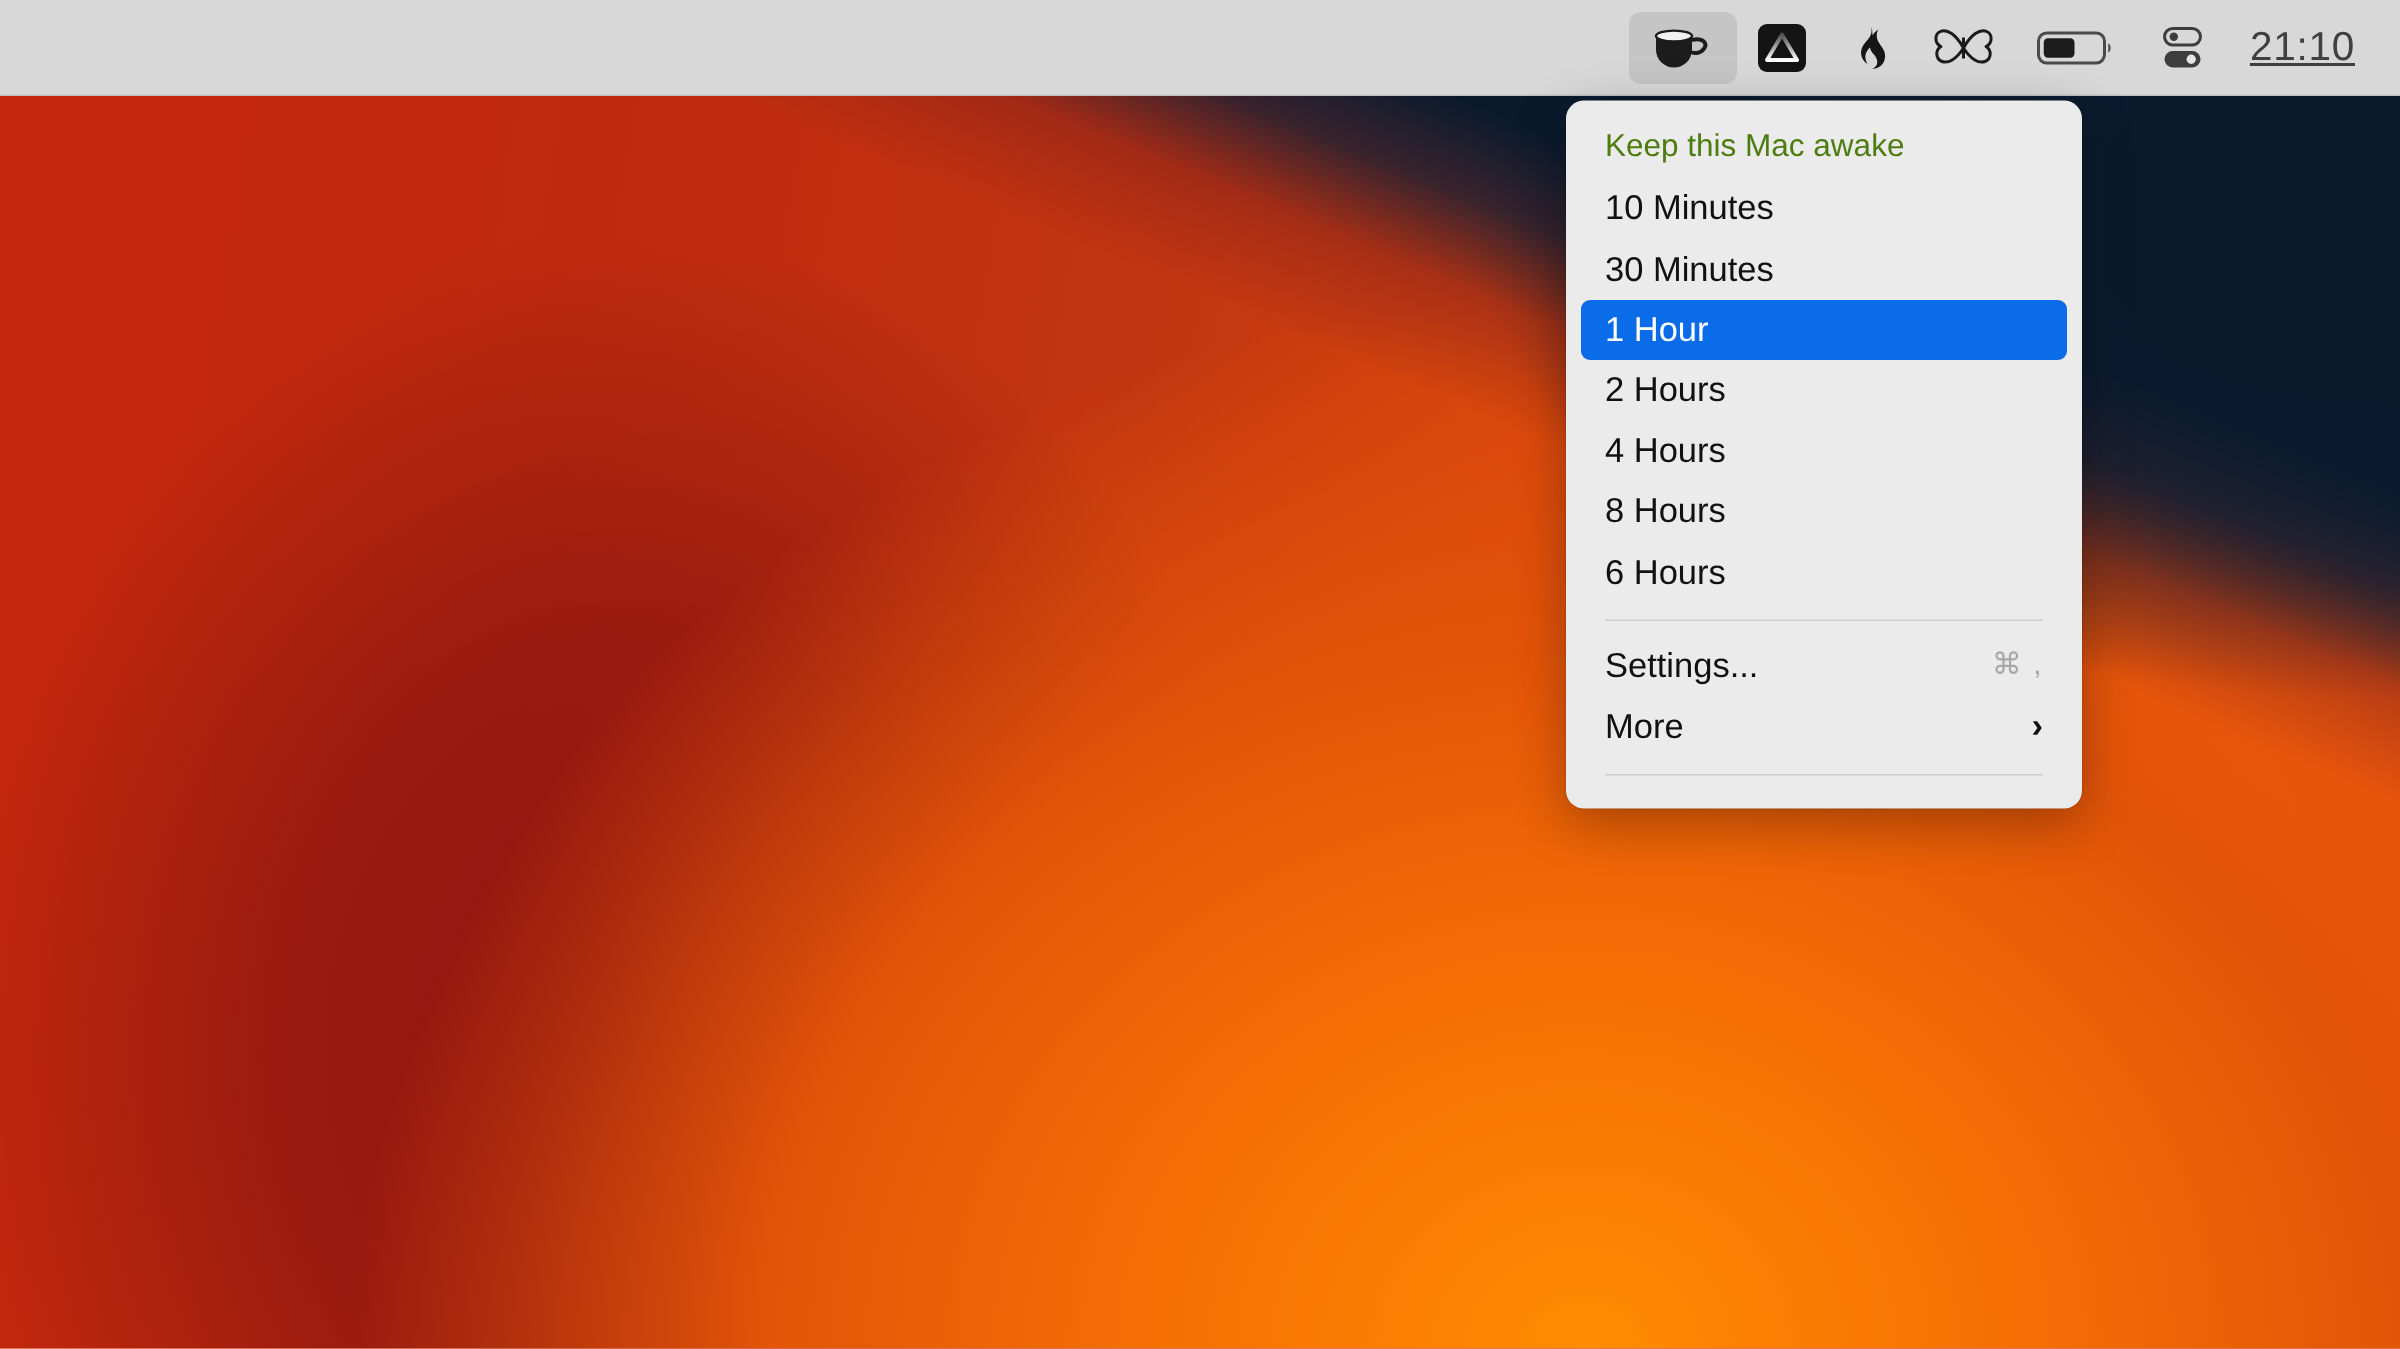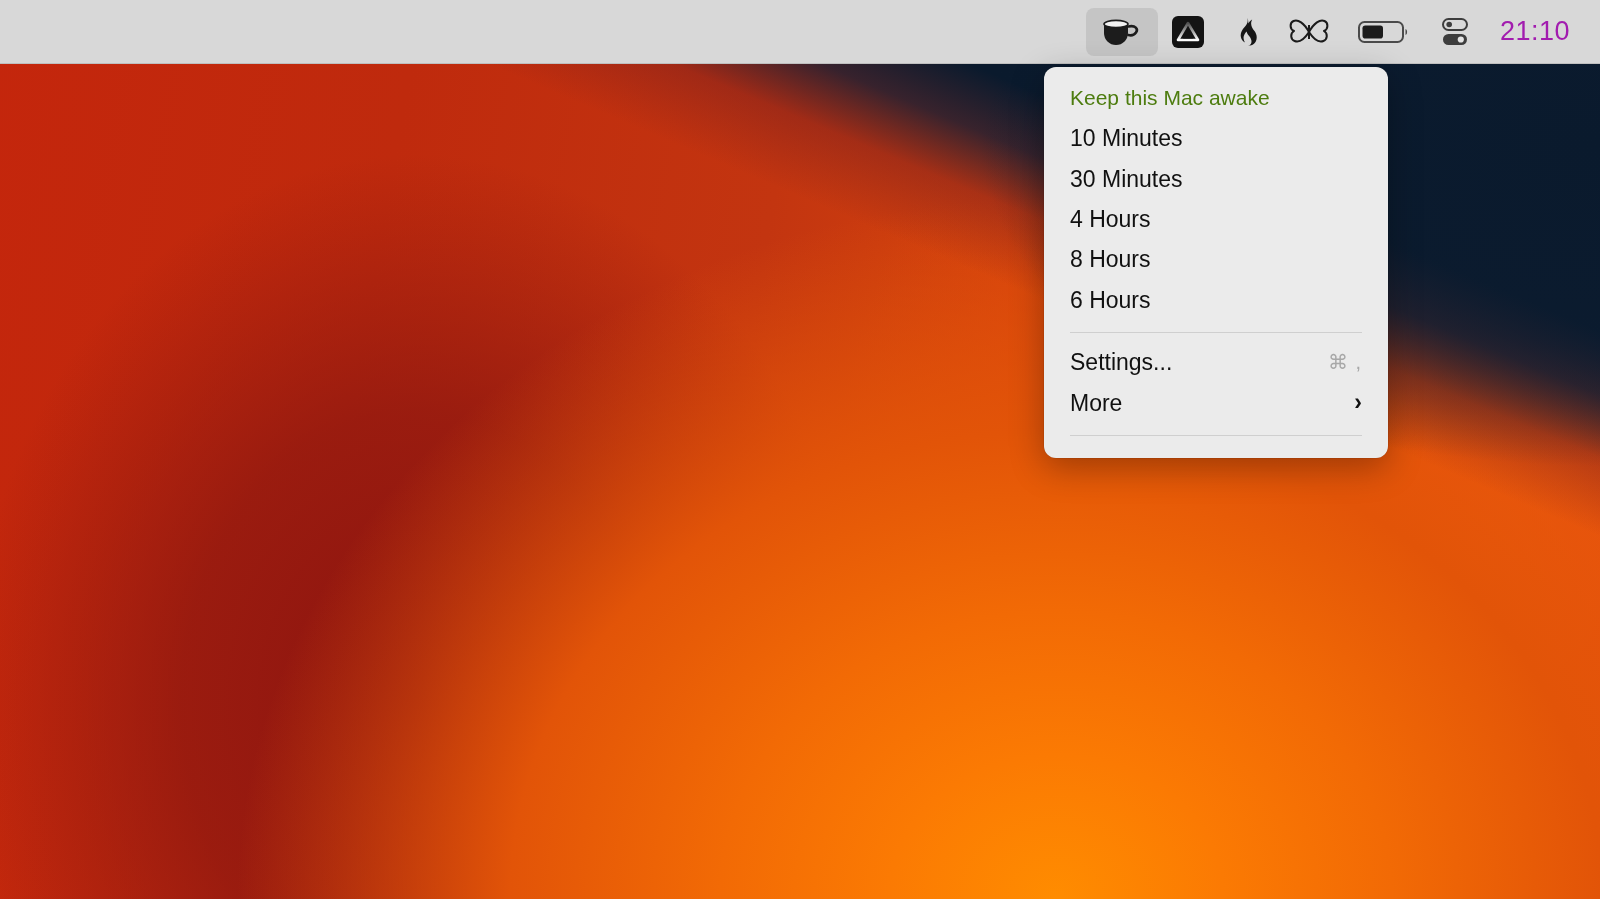--- a/index.html
+++ b/index.html
@@ -60,24 +60,25 @@
     z-index:20;
   }
   .mb-item {
     display:flex; align-items:center; justify-content:center;
     height:48px;
     padding:0 14px;
     border-radius:8px;
   }
   .mb-item.active { background:#c5c5c5; }
   .mb-clock {
-    font-size:27px; color:#a21caf;
+    font-size:27px; color:#404040;
     letter-spacing:0.5px;
     padding:0 10px 0 16px;
     font-weight:400;
+    text-decoration:underline;
   }
 
   
   #menu {
     position:absolute;
     top:67px; left:1044px;
     width:344px;
     background:#ebebeb;
     border-radius:12px;
     box-shadow:0 10px 34px rgba(0,0,0,0.30), 0 0 0 0.5px rgba(0,0,0,0.12);
@@ -207,20 +208,26 @@
   <div id="menu">
 
     <div class="menu-header">Keep this Mac awake</div>
 
     <div class="menu-row">
       <span>10 Minutes</span>
     </div>
     <div class="menu-row">
       <span>30 Minutes</span>
     </div>
+    <div class="menu-row selected">
+      <span>1 Hour</span>
+    </div>
+    <div class="menu-row">
+      <span>2 Hours</span>
+    </div>
     <div class="menu-row">
       <span>4 Hours</span>
     </div>
     <div class="menu-row">
       <span>8 Hours</span>
     </div>
     <div class="menu-row">
       <span>6 Hours</span>
     </div>
 

